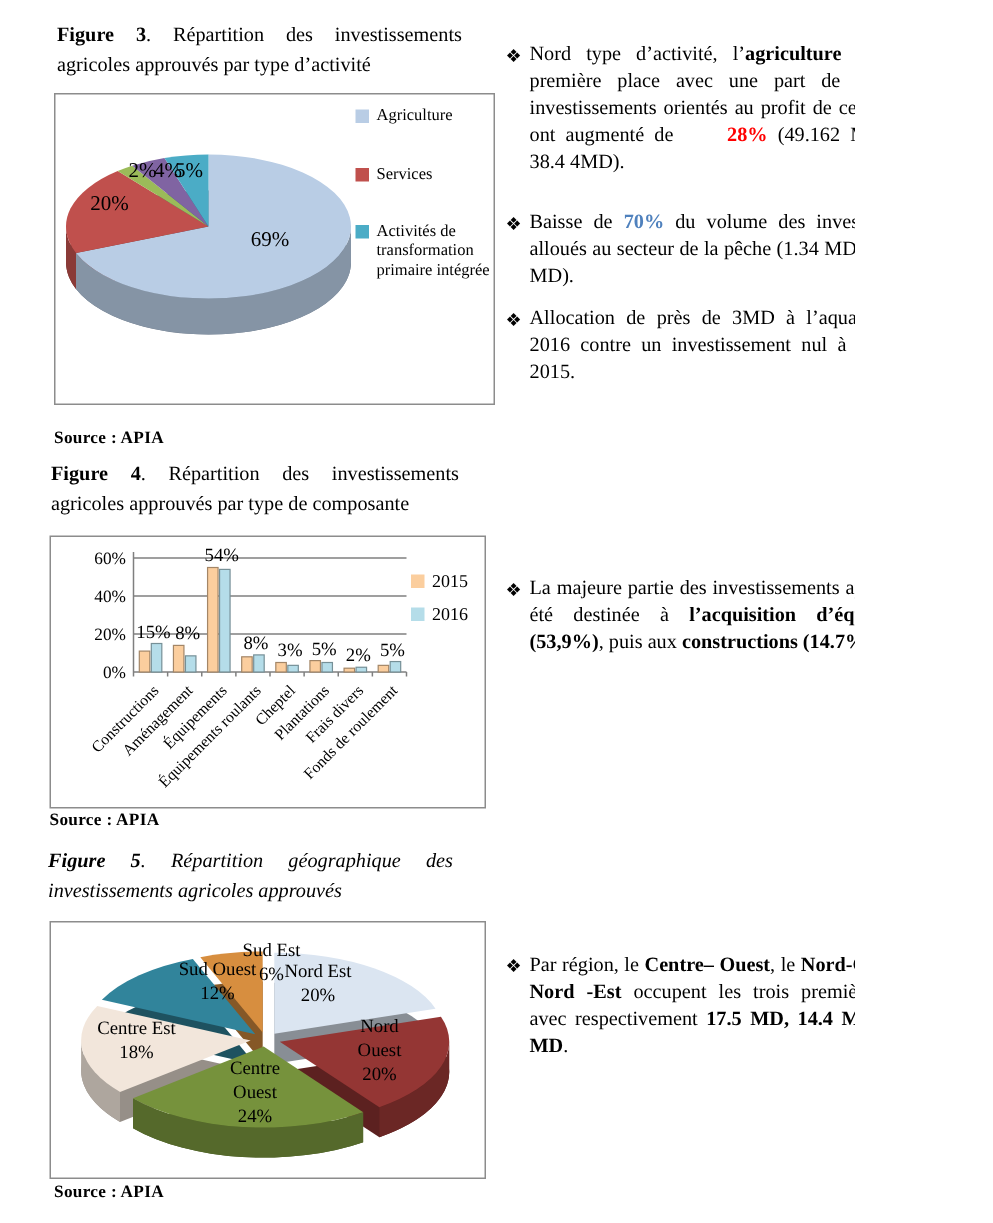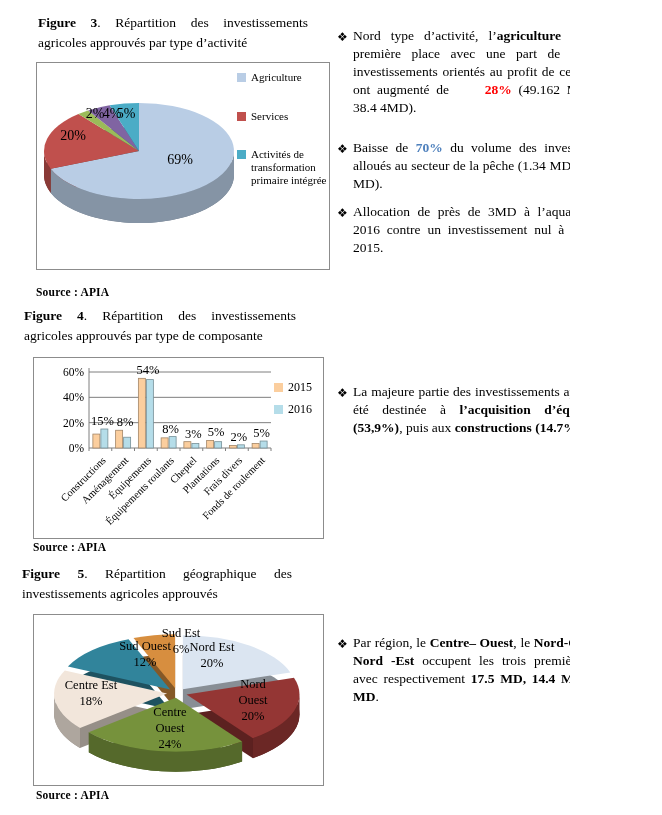--- a/index.html
+++ b/index.html
@@ -57,21 +57,21 @@
         </div>
         <div class="lg-row">
           <span class="lg-swatch" style="background: rgb(75, 172, 198);"></span>
           <span>Activités de transformation primaire intégrée</span>
         </div>
       </div>
   </div>
 
   <div class="source" style="left:36px;top:286px;">Source : APIA</div>
 
-  <div class="fig-title" style="left:24px;top:306px;width:272px;"><span style="font-weight: bold;">Figure 4</span><span>. Répartition des investissements agricoles approuvés par type de composante</span></div>
+  <div class="fig-title" style="left:34px;top:306px;width:272px;"><span style="font-weight: bold;">Figure 4</span><span>. Répartition des investissements agricoles approuvés par type de composante</span></div>
 
   <div class="chart-box" style="left:33px;top:357px;width:289px;height:180px;">
     <svg width="289" height="180" viewBox="0 0 289 180">
         <line x1="55" y1="90" x2="237" y2="90" stroke="#7f7f7f" stroke-width="1"></line>
         <text x="50" y="94" font-size="11.5" text-anchor="end">0%</text>
         <line x1="55" y1="64.66666666666667" x2="237" y2="64.66666666666667" stroke="#7f7f7f" stroke-width="1"></line>
         <text x="50" y="68.66666666666667" font-size="11.5" text-anchor="end">20%</text>
         <line x1="55" y1="39.333333333333336" x2="237" y2="39.333333333333336" stroke="#7f7f7f" stroke-width="1"></line>
         <text x="50" y="43.333333333333336" font-size="11.5" text-anchor="end">40%</text>
         <line x1="55" y1="14" x2="237" y2="14" stroke="#7f7f7f" stroke-width="1"></line>
@@ -126,21 +126,21 @@
         </div>
         <div class="lg-row">
           <span class="lg-swatch" style="background: rgb(181, 221, 233);"></span>
           <span>2016</span>
         </div>
       </div>
   </div>
 
   <div class="source" style="left:33px;top:541px;">Source : APIA</div>
 
-  <div class="fig-title" style="left:22px;top:564px;width:270px;"><span style="font-weight: bold;">Figure 5</span><span>. Répartition géographique des investissements agricoles approuvés</span></div>
+  <div class="fig-title" style="left:32px;top:564px;width:270px;font-style:italic;"><span style="font-weight: bold;">Figure 5</span><span>. Répartition géographique des investissements agricoles approuvés</span></div>
 
   <div class="chart-box" style="left:33px;top:614px;width:289px;height:170px;">
     <svg width="289" height="170" viewBox="0 0 289 170">
         <path d="M 148.87785252292474 94.13390108882768 L 148.87785252292474 40.133901088827685 A 113 54 0 0 1 256.3472388642771 77.44698339258052 Z" fill="rgb(136,142,149)"></path>
         <path d="M 152.51056516295154 99.47671838019886 L 259.97995150430387 82.7898006839517 A 113 54 0 0 1 218.93029867200102 143.163636076446 Z" fill="rgb(92,33,32)"></path>
         <path d="M 141.74666766435695 102.7410791036267 L 208.16640117340643 146.42799679987385 A 113 54 0 0 1 54.678671230692814 137.16197455005596 Z" fill="rgb(73,91,37)"></path>
         <path d="M 133.07885298685522 98.598937576325 L 46.01085655319109 133.01983302275426 A 113 54 0 0 1 30.833396058195007 75.60685583181107 Z" fill="rgb(150,143,136)"></path>
         <path d="M 136.1545289407131 94.51643310789768 L 33.90907201205289 71.52435136338376 A 113 54 0 0 1 94.55645448734451 44.308502869932106 Z" fill="rgb(30,82,96)"></path>
         <path d="M 141.12618685414276 93.30588393457087 L 99.52811240077416 43.097953696605295 A 113 54 0 0 1 141.12618685414273 39.30588393457087 Z" fill="rgb(133,88,39)"></path>
         <path d="M 265.51056516295154 79.47671838019886 A 113 54 0 0 1 218.93029867200102 123.16363607644601 L 218.93029867200102 143.163636076446 A 113 54 0 0 0 265.51056516295154 99.47671838019886 Z" fill="rgb(107,39,37)"></path>

